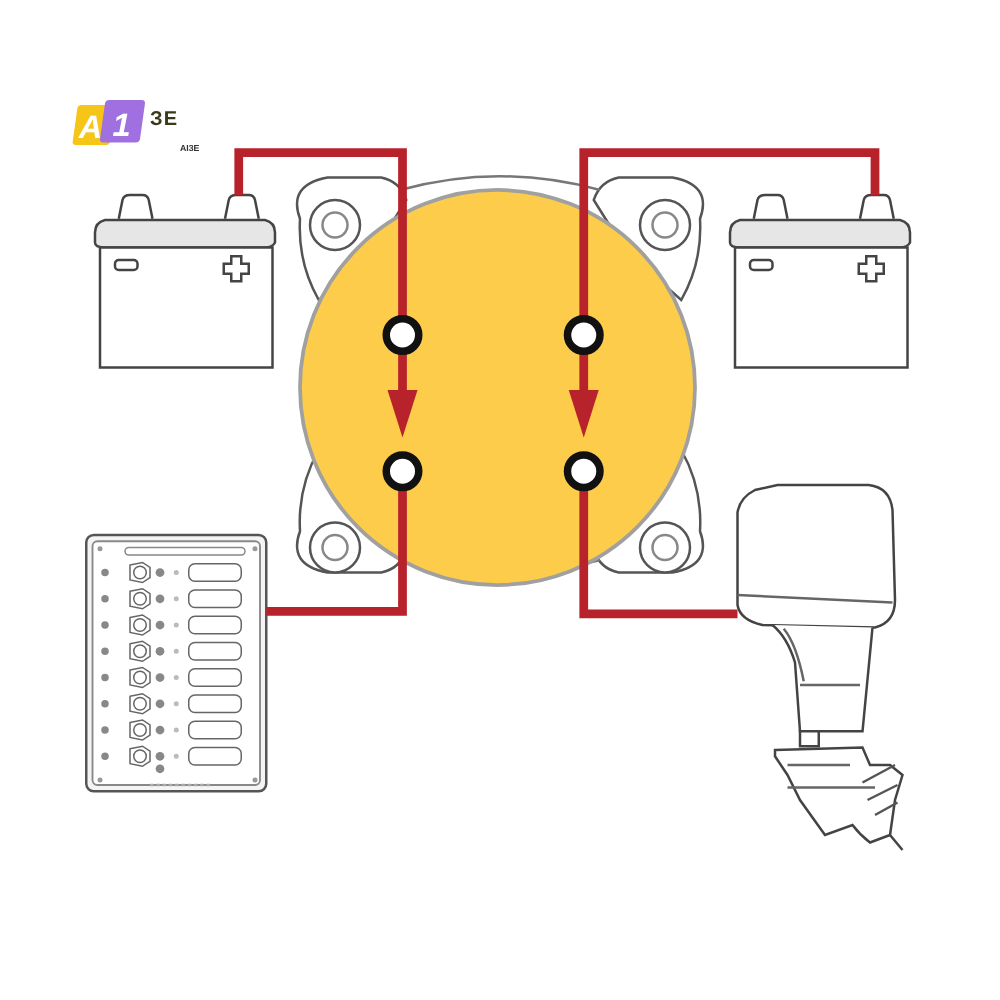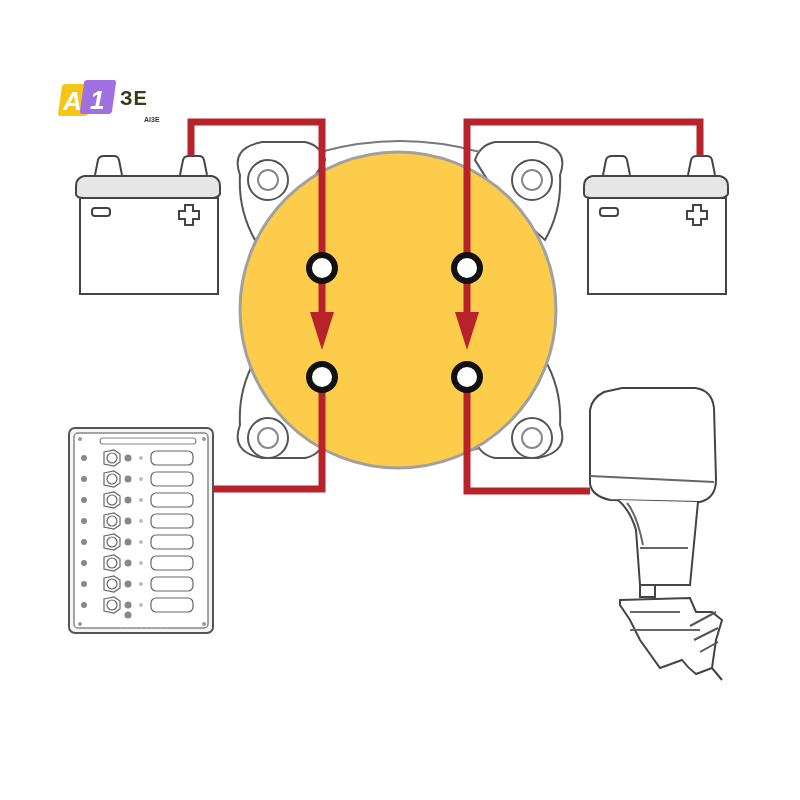--- a/index.html
+++ b/index.html
@@ -3,21 +3,21 @@
   <meta charset="utf-8">
   <style>
     html, body { margin: 0; padding: 0; background: #ffffff; }
     body { width: 800px; height: 800px; position: relative; overflow: hidden; font-family: "Liberation Sans", sans-serif; }
     #diagram { position: absolute; left: 0; top: 0; width: 800px; height: 800px; }
     .logo { position: absolute; left: 60px; top: 80px; width: 110px; height: 45px; }
     .logo .tile-a { position: absolute; left: 0; top: 4px; width: 30px; height: 32px; background: #f5c518; transform: skewX(-8deg); border-radius: 3px; }
     .logo .tile-b { position: absolute; left: 22px; top: 0; width: 32px; height: 34px; background: #a070e0; transform: skewX(-8deg); border-radius: 3px; }
     .logo .txt-a { position: absolute; left: 3px; top: 6px; font-weight: bold; font-size: 26px; color: #ffffff; font-style: italic; }
     .logo .txt-one { position: absolute; left: 30px; top: 5px; font-weight: bold; font-size: 26px; color: #ffffff; font-style: italic; }
-    .logo .txt-3e { position: absolute; left: 60px; top: 7px; font-weight: bold; font-size: 20px; color: #3a3a1a; letter-spacing: 1px; }
+    .logo .txt-3e { position: absolute; left: 60px; top: 7px; font-weight: bold; font-size: 16px; color: #3a3a1a; letter-spacing: 1px; }
     .logo .txt-sub { position: absolute; left: 84px; top: 36px; font-weight: bold; font-size: 7px; color: #333; }
   </style>
 </head>
 <body>
 
 <svg id="diagram" viewBox="0 0 800 800" xmlns="http://www.w3.org/2000/svg">
 
   <g fill="#ffffff" stroke="#555" stroke-width="2">
 
     <path d="M 240 175 Q 230 148 262 142 L 305 142 Q 320 145 325 160 L 300 200 L 255 240 Q 238 210 240 175 Z"></path>

